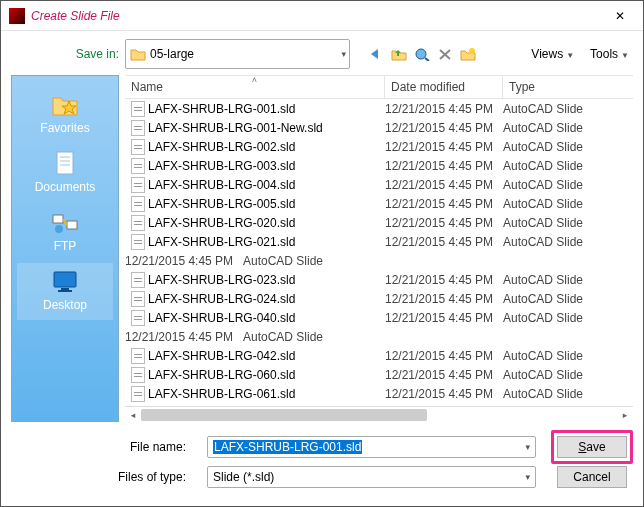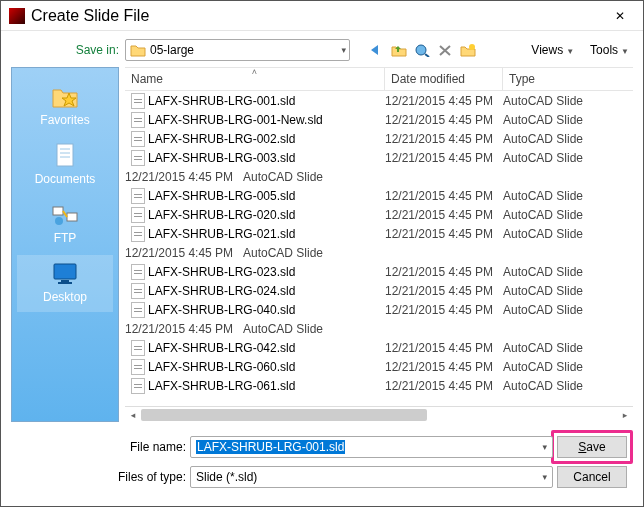--- a/index.html
+++ b/index.html
@@ -1,25 +1,25 @@
 <!DOCTYPE html>
 <html><head>
 <meta charset="utf-8">
 <style>
   * { box-sizing: border-box; font-family: "Segoe UI", Tahoma, sans-serif; font-size: 12px; }
   body { margin: 0; background: #808080; }
   .window { width: 644px; height: 507px; background: #fff; border: 1px solid #555; position: relative; display: flex; flex-direction: column; }
   .titlebar { height: 30px; background: #fff; display: flex; align-items: center; border-bottom: 1px solid #e5e5e5; }
   .titlebar-icon { width: 16px; height: 16px; margin: 0 6px 0 8px; background: linear-gradient(135deg,#c00 0%, #300 100%); }
-  .title-text { flex: 1; font-size: 16px; color: #000000; }
+  .title-text { flex: 1; font-size: 12px; color: #be185d; font-style: italic; }
   .close-btn { width: 46px; height: 30px; display: flex; align-items: center; justify-content: center; font-size: 14px; color: #000; }
   .content { flex: 1; display: flex; flex-direction: column; padding: 6px 10px 10px 10px; }
   .toprow { display: flex; align-items: center; gap: 6px; padding: 2px 0 6px 0; }
   .toprow .lbl { width: 108px; text-align: right; color: #15803d; }
-  .save-in-select { flex: 1; height: 22px; border: 1px solid #aaa; border-radius: 2px; background: #fff; display: flex; align-items: center; padding: 0 4px; max-width: 225px; position: relative; }
+  .save-in-select { flex: 1; height: 30px; border: 1px solid #aaa; border-radius: 2px; background: #fff; display: flex; align-items: center; padding: 0 4px; max-width: 225px; position: relative; }
   .save-in-select .folder-ico { width: 16px; height: 14px; margin-right: 4px; }
   .save-in-select .dd { position: absolute; right: 3px; font-size: 9px; color: #555; }
   .tool-icons { display: flex; gap: 3px; margin-left: 10px; }
   .ti { width: 20px; height: 20px; display:flex; align-items:center; justify-content:center;}
   .menu-links { display: flex; gap: 8px; margin-left: auto; }
   .menu-link { color: #000; padding: 2px 4px; }
   .menu-link .dd { font-size: 8px; margin-left: 3px; color: #555; }
   .midrow { flex:1; display:flex; min-height:0; }
   .places { width: 108px; background: linear-gradient(#9ed0f6,#5fb3ee); border: 1px solid #7da9cf; display:flex; flex-direction:column; align-items:center; padding-top:10px; gap:2px; }
   .place { width: 90%; text-align:center; color:#fff; padding:4px 0 8px 0; }
@@ -37,21 +37,21 @@
   .filerow .c-name { width:260px; padding-left:6px; display:flex; align-items:center; gap:3px;}
   .filerow .c-date { width:118px; color:#444;}
   .filerow .c-type { flex:1; color:#444;}
   .file-ico { width:14px; height:16px; background:#fff; border:1px solid #bbb; position:relative; flex-shrink:0;}
   .file-ico::after { content:""; position:absolute; left:2px; right:2px; top:5px; height:1px; background:#999; box-shadow: 0 3px 0 #999;}
   .hscrollbar { height:16px; border-top:1px solid #ddd; display:flex; align-items:center;}
   .hscrollbar .arrow { width:16px; height:16px; display:flex;align-items:center;justify-content:center; color:#666; font-size:9px;}
   .hscrollbar .track { flex:1; height:16px; position:relative;}
   .hscrollbar .thumb { position:absolute; left:0; top:2px; height:12px; width:60%; background:#cdcdcd; border-radius:2px;}
   .bottom { padding:14px 6px 0 0; }
-  .brow { display:flex; align-items:center; gap:4px; margin-bottom:8px;}
+  .brow { display:flex; align-items:center; gap:21px; margin-bottom:8px;}
   .brow .blbl { width:175px; text-align:right; color:#000;}
   .combo { flex:1; height:22px; border:1px solid #aaa; border-radius:2px; background:#fff; position:relative; display:flex; align-items:center; padding:0 5px; }
   .combo .dd { position:absolute; right:5px; font-size:9px; color:#555;}
   .filename-sel { background:#0078d7; color:#fff; padding:0 1px;}
   .btn { width:70px; height:22px; border:1px solid #adadad; background:#e1e1e1; display:flex; align-items:center; justify-content:center; color:#000;}
   .btn .u { text-decoration: underline;}
   .save-highlight { border:3px solid #ec2c8e; padding:3px; margin:-6px; border-radius:2px;}
   svg { display:block; }
 </style>
 </head>
@@ -201,20 +201,24 @@
             </div>
             <div class="filerow">
               <div class="c-name">
                 <span class="file-ico"></span>
                 <span>LAFX-SHRUB-LRG-003.sld</span>
               </div>
               <div class="c-date">12/21/2015 4:45 PM</div>
               <div class="c-type">AutoCAD Slide</div>
             </div>
             <div class="filerow">
+              <div class="c-name">
+                <span class="file-ico"></span>
+                <span>LAFX-SHRUB-LRG-004.sld</span>
+              </div>
               <div class="c-date">12/21/2015 4:45 PM</div>
               <div class="c-type">AutoCAD Slide</div>
             </div>
             <div class="filerow">
               <div class="c-name">
                 <span class="file-ico"></span>
                 <span>LAFX-SHRUB-LRG-005.sld</span>
               </div>
               <div class="c-date">12/21/2015 4:45 PM</div>
               <div class="c-type">AutoCAD Slide</div>

